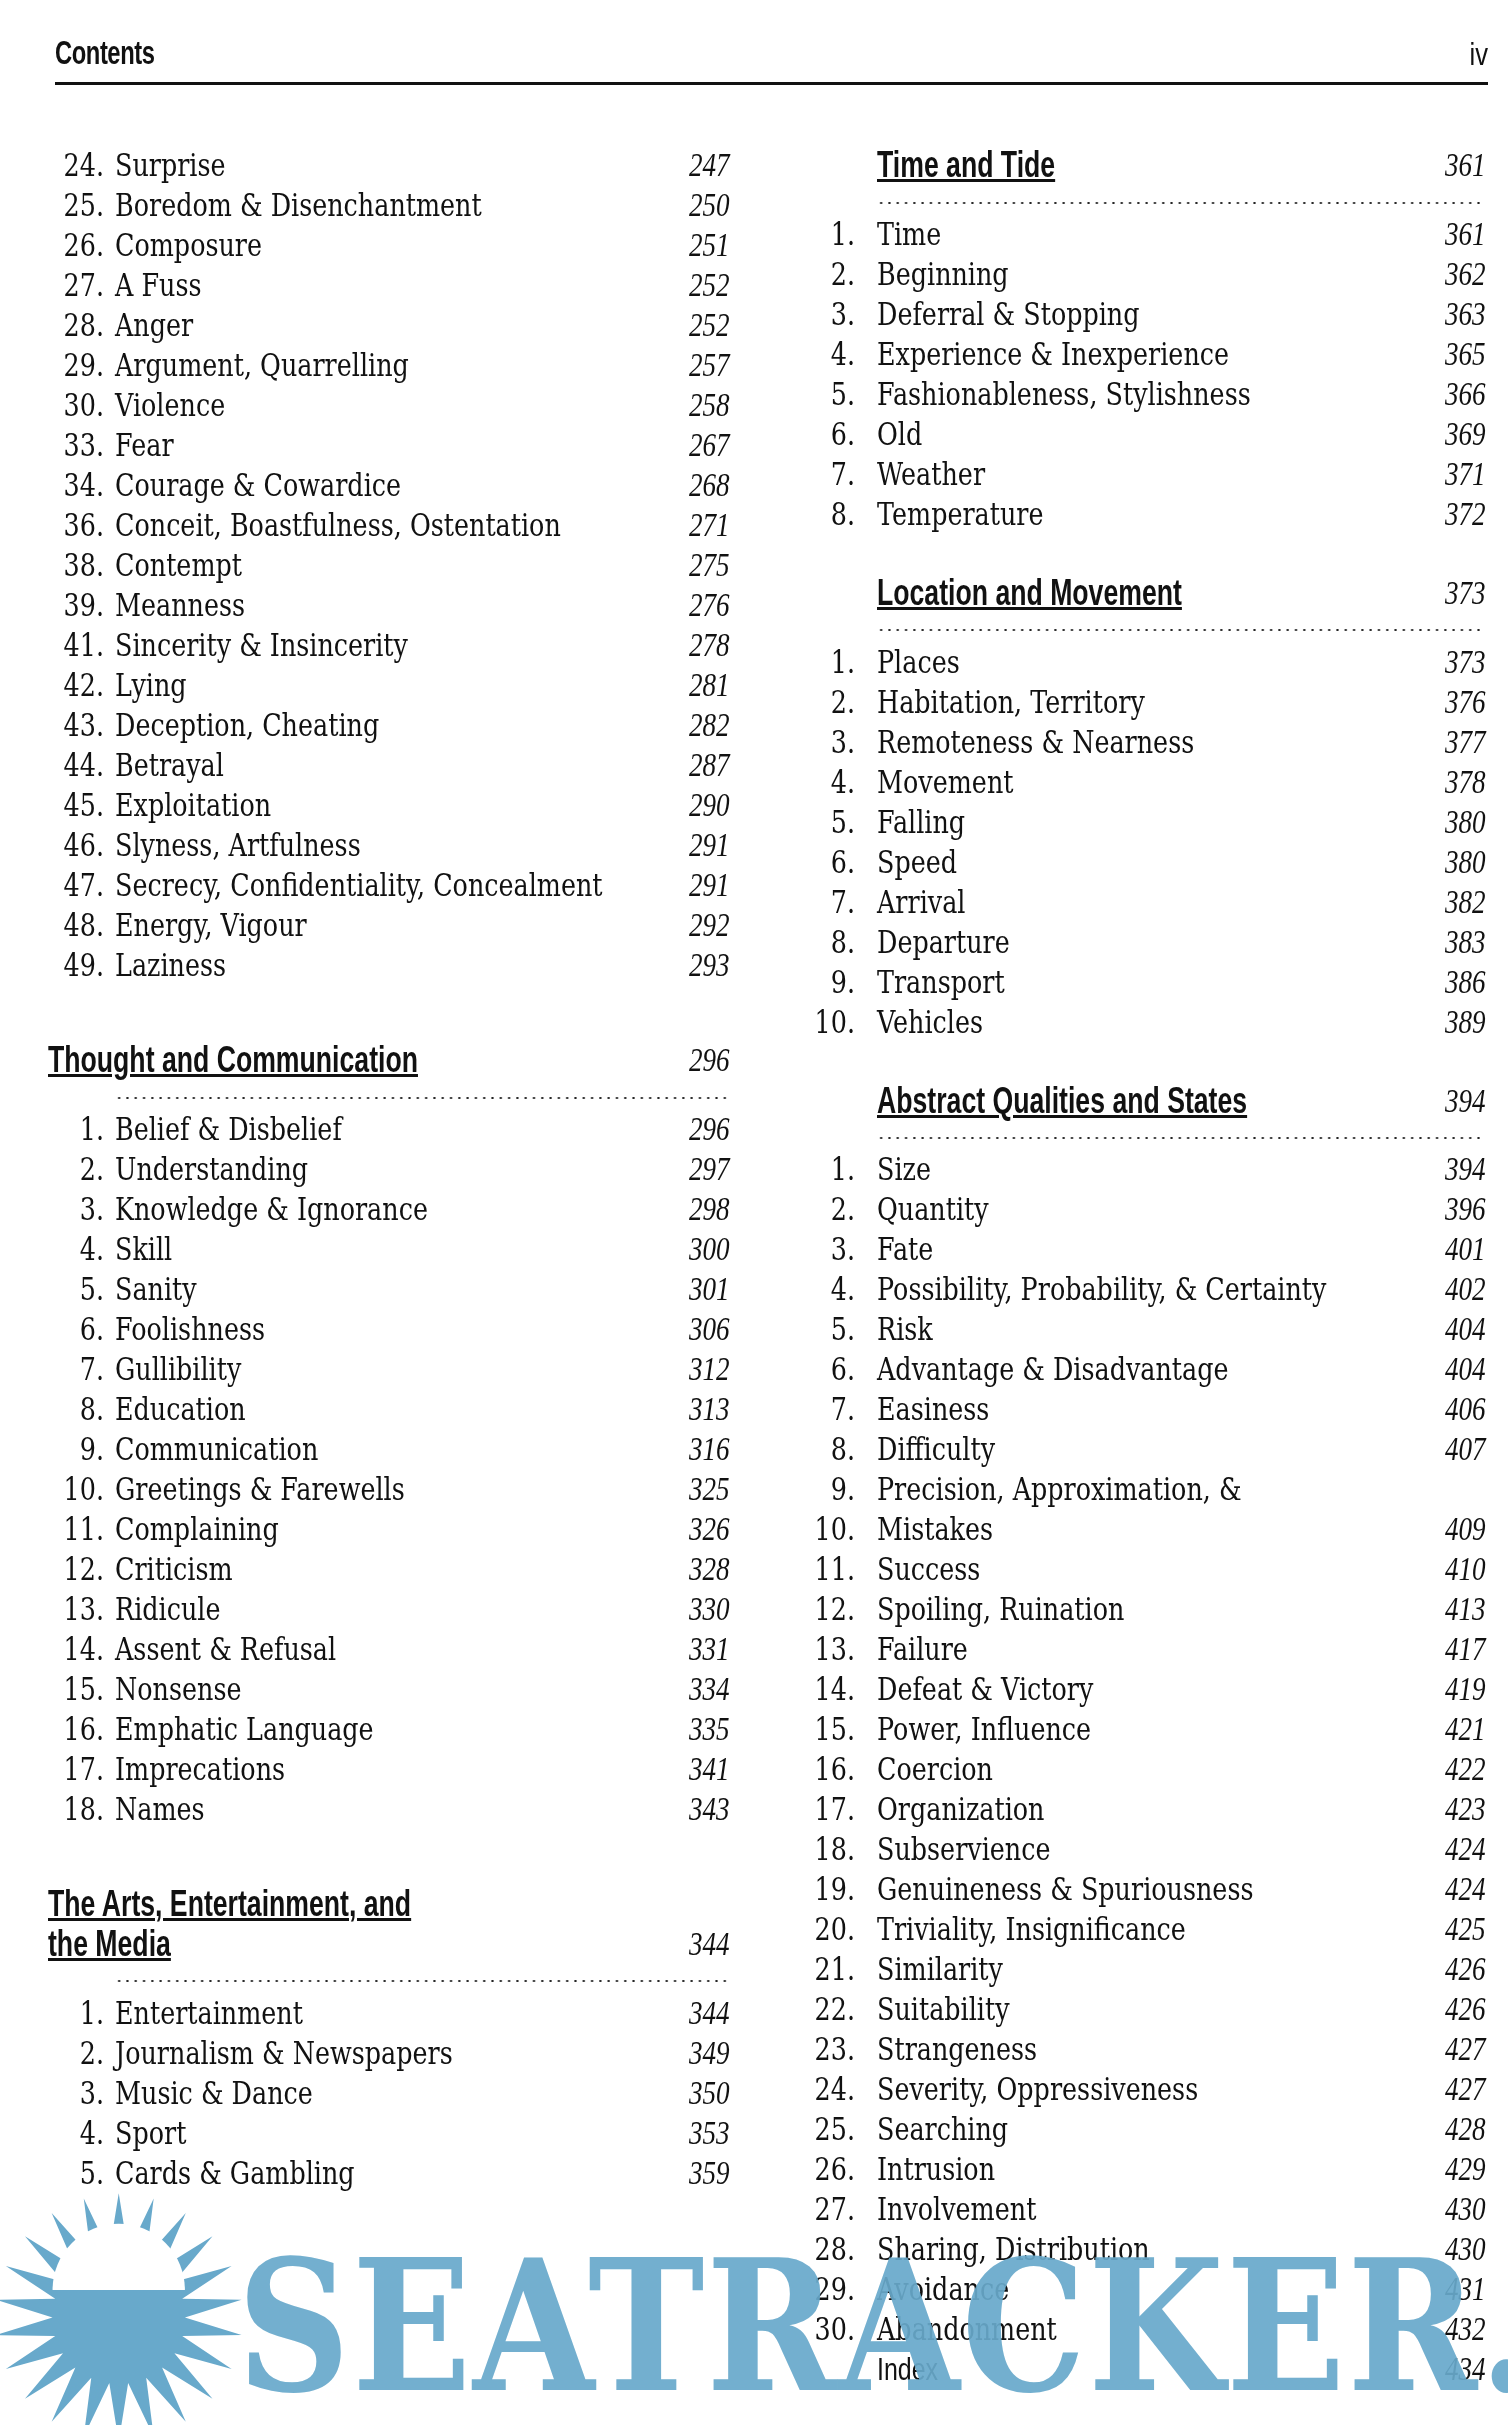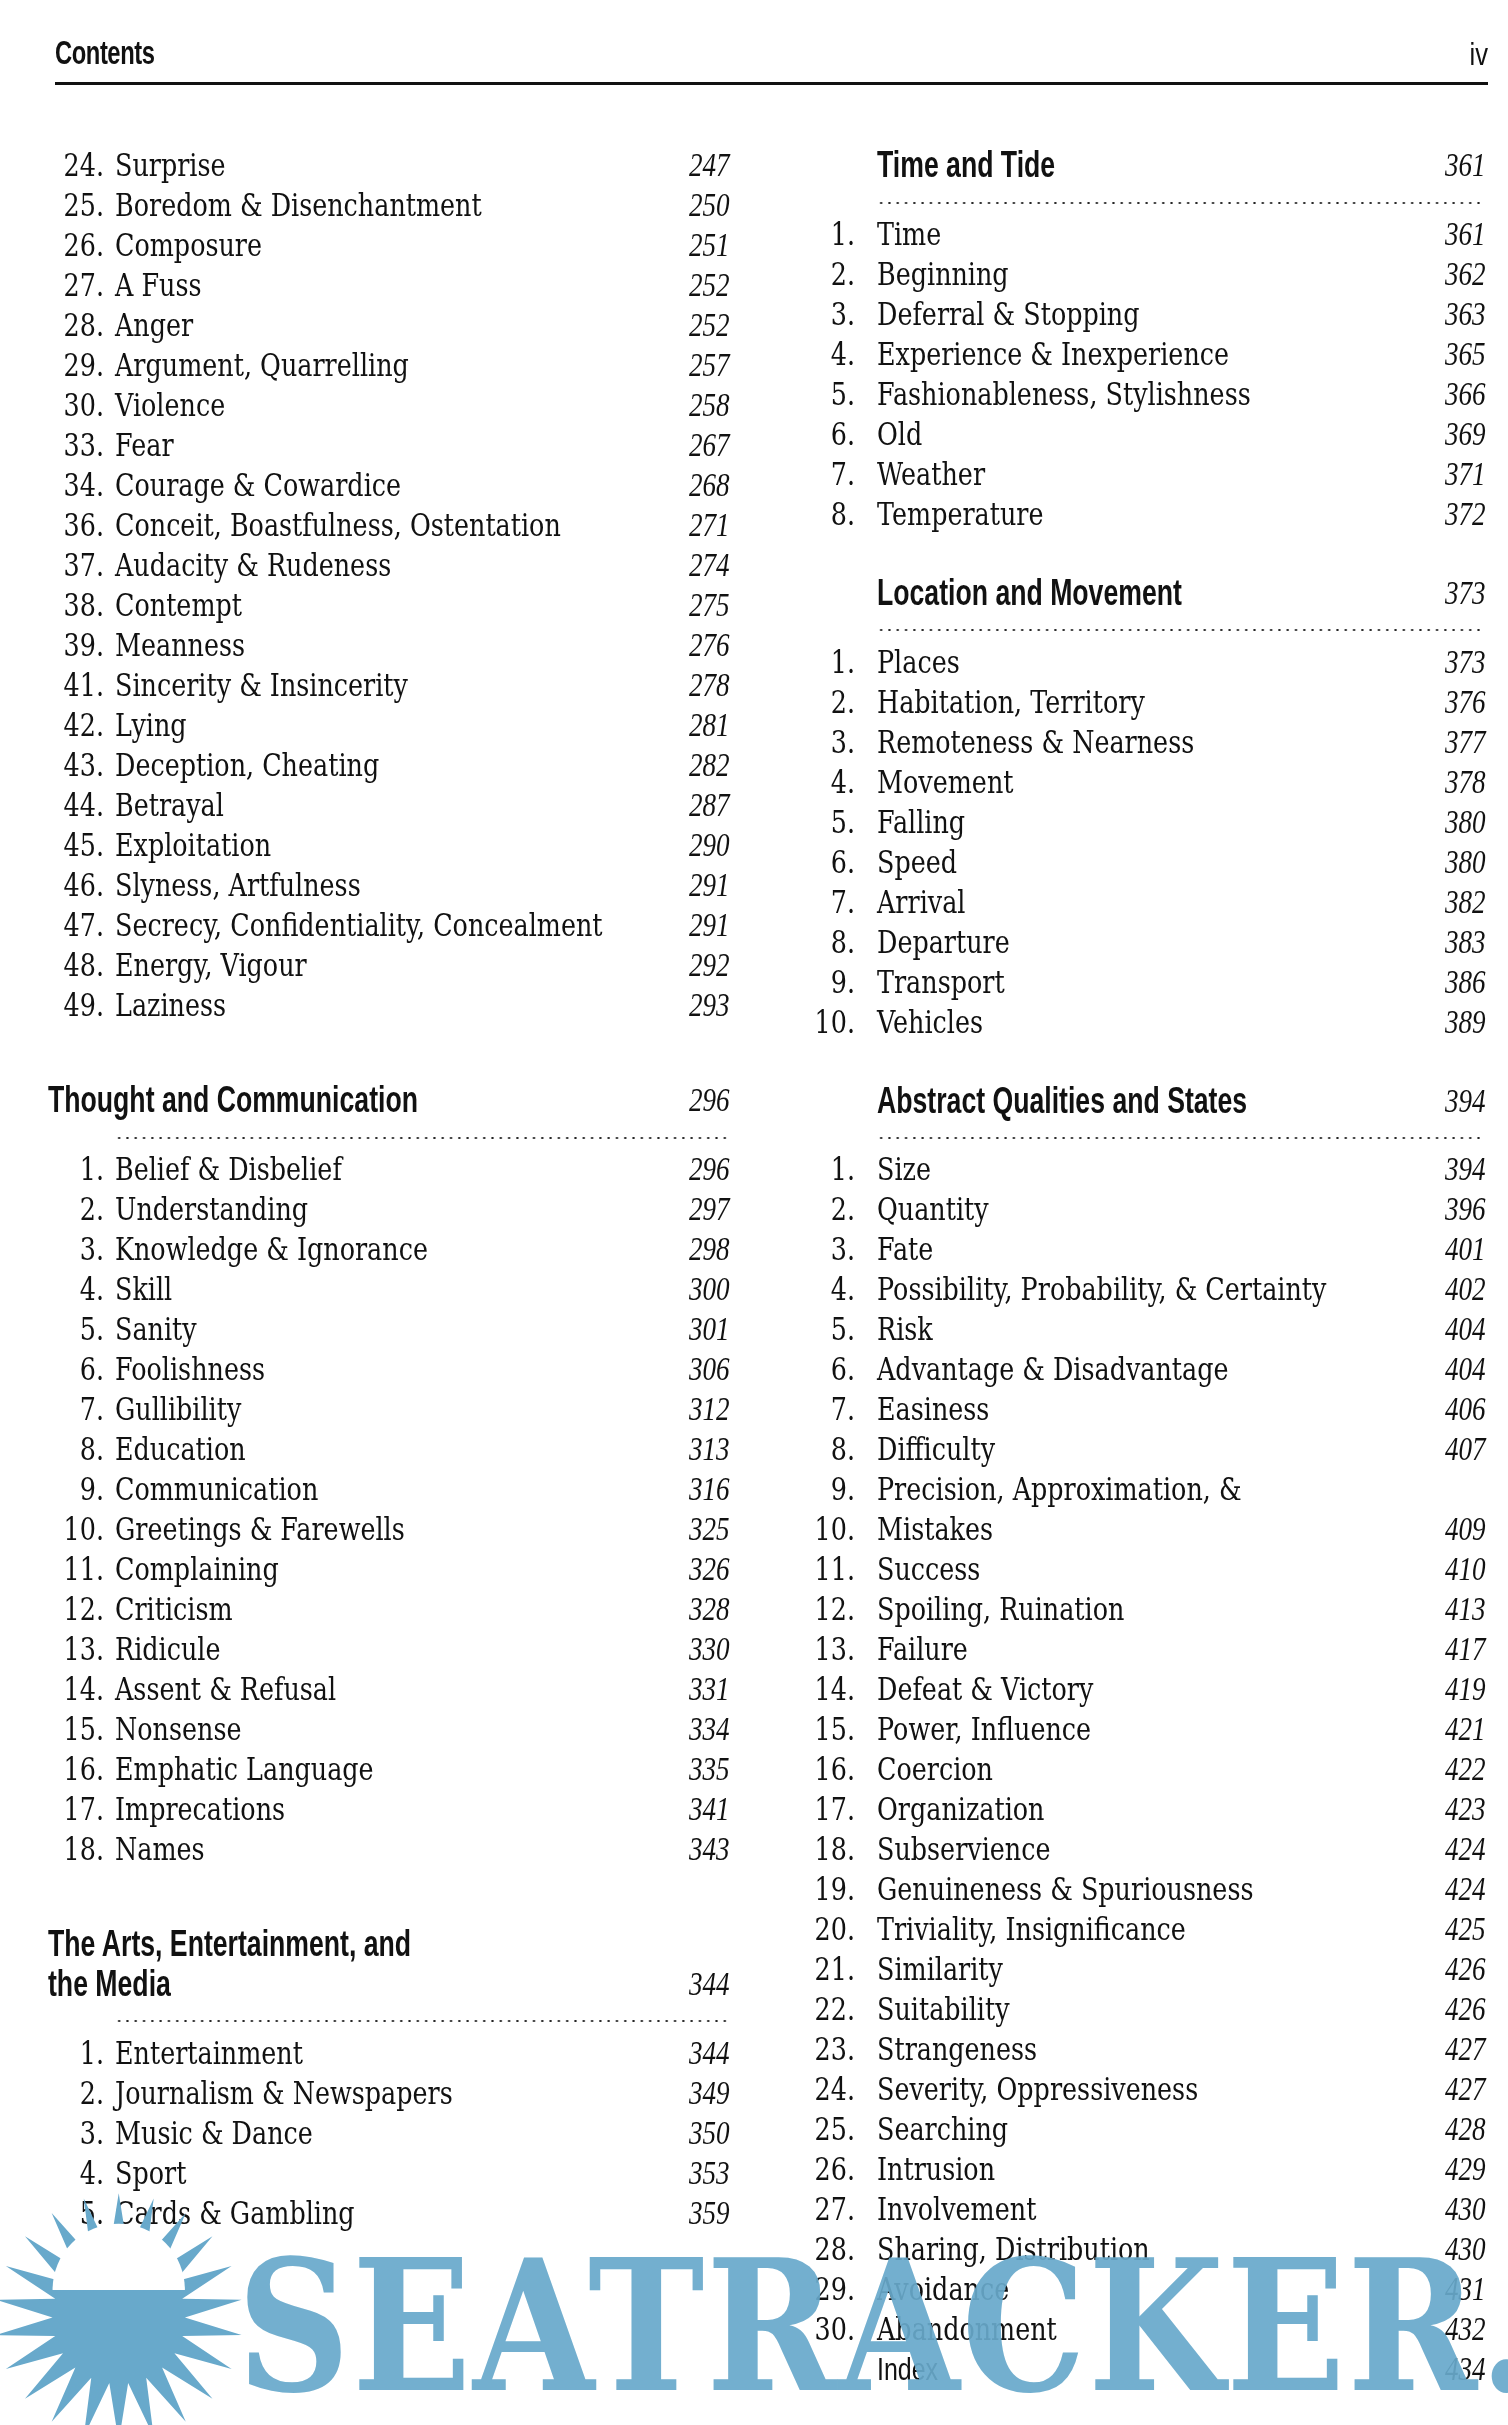--- a/index.html
+++ b/index.html
@@ -37,21 +37,21 @@
     font-family:"Liberation Serif", serif; font-style:italic; font-size:33px; line-height:40px;
     transform:scaleX(0.82); transform-origin:right center;
   }
   .col-left .row .num { left:0; width:104px; }
   .col-left .row .title { left:115px; }
   .col-left .row .page { right:4.4px; }
   .col-right .row .num { left:0; width:99px; }
   .col-right .row .title { left:121px; }
   .col-right .row .page { right:0; }
 
-  .section { position:relative; }
+  .section { position:relative;text-decoration:underline; }
   .section-head { position:relative; }
   .section-head .stitle {
     font-family:"Liberation Sans", sans-serif; font-weight:bold; font-size:36px; line-height:40px;
     transform:scaleX(0.74); transform-origin:left bottom; white-space:nowrap; display:block;
   }
   .section-head .spage {
     position:absolute; right:0; bottom:0;
     font-family:"Liberation Serif", serif; font-style:italic; font-size:33px; line-height:40px;
     transform:scaleX(0.82); transform-origin:right center;
   }
@@ -126,25 +126,20 @@
       </div>
       <div class="row">
         <span class="num">34.</span>
         <span class="title">Courage &amp; Cowardice</span>
         <span class="page">268</span>
       </div>
       <div class="row">
         <span class="num">36.</span>
         <span class="title">Conceit, Boastfulness, Ostentation</span>
         <span class="page">271</span>
-      </div>
-      <div class="row">
-        <span class="num">37.</span>
-        <span class="title">Audacity &amp; Rudeness</span>
-        <span class="page">274</span>
       </div>
       <div class="row">
         <span class="num">38.</span>
         <span class="title">Contempt</span>
         <span class="page">275</span>
       </div>
       <div class="row">
         <span class="num">39.</span>
         <span class="title">Meanness</span>
         <span class="page">276</span>

